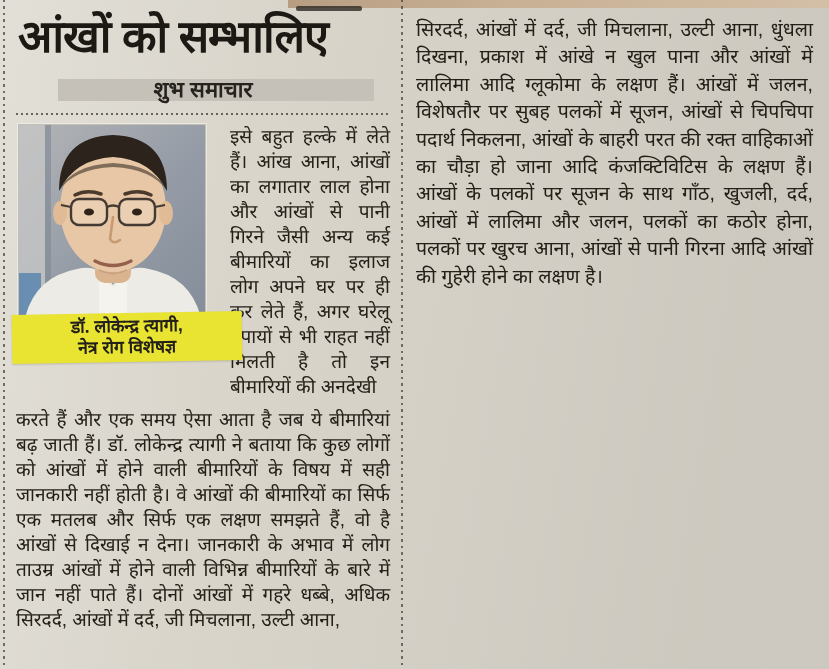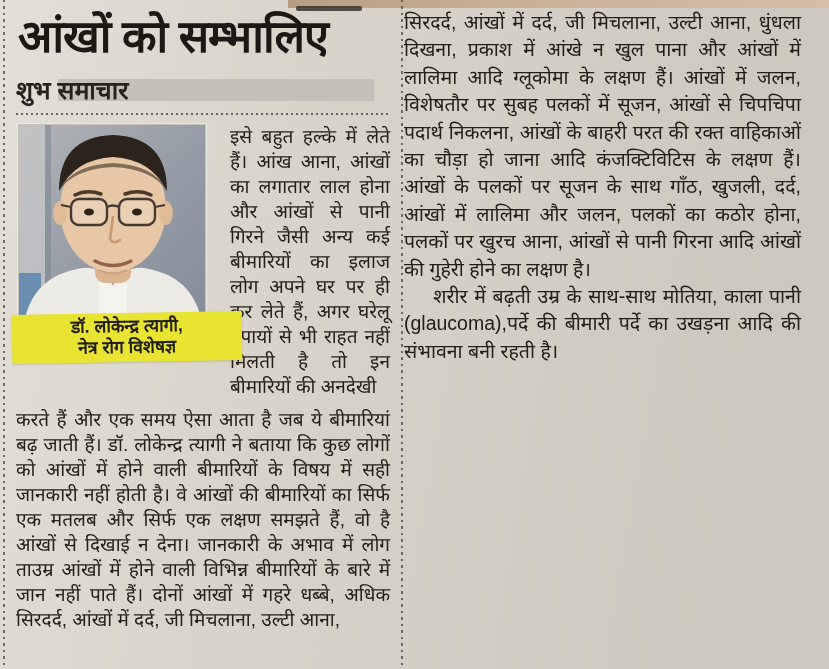--- a/index.html
+++ b/index.html
@@ -36,37 +36,37 @@
     position:absolute;top:0;bottom:0;width:3px;
     background-image:repeating-linear-gradient(to bottom,var(--dot) 0 2.2px,transparent 2.2px 6.5px);
     background-size:2.2px 100%;background-repeat:no-repeat;background-position:center;
     opacity:.75;
   }
   .vdots.left{left:3px;}
   .vdots.mid{left:401px;}
   
   .col{position:absolute;top:0;bottom:0;}
   .col-left{left:8px;width:390px;padding:10px 8px 0 8px;}
-  .col-right{left:396px;width:409px;padding:9px 4px 0 8px;}
+  .col-right{left:408px;width:409px;padding:16px 4px 0 8px;}
 
   .headline{
     font-size:45px;font-weight:bold;line-height:1.18;
     letter-spacing:-1px;
     color:#1c1915;
     padding-left:2px;
   }
   .kicker-wrap{position:relative;height:30px;margin-top:12px;}
   .kicker-band{
     position:absolute;left:42px;right:16px;top:4px;height:22px;
     background:var(--kicker-band);
     filter:blur(.4px);
   }
   .kicker{
-    position:relative;display:block;
-    font-size:25px;font-weight:bold;line-height:30px;color:#26231e;
+    position:relative;display:block;text-align:center;
+    font-size:22px;font-weight:bold;line-height:30px;color:#26231e;
   }
   .hdots{
     height:3px;margin:7px 2px 9px 0;
     background-image:repeating-linear-gradient(to right,var(--dot) 0 1.8px,transparent 1.8px 5px);
     background-size:100% 2.2px;background-repeat:no-repeat;background-position:left center;
     opacity:.8;
   }
   .body-text{
     font-size:19px;line-height:25px;text-align:justify;
     color:#242018;
@@ -167,15 +167,14 @@
         </figcaption>
       </figure>
       <p class="body-text narrow">इसे बहुत हल्के में लेते हैं। आंख आना, आंखों का लगातार लाल होना और आंखों से पानी गिरने जैसी अन्य कई बीमारियों का इलाज लोग अपने घर पर ही कर लेते हैं, अगर घरेलू उपायों से भी राहत नहीं मिलती है तो इन बीमारियों की अनदेखी</p>
     </div>
 
     <p class="body-text p-after">करते हैं और एक समय ऐसा आता है जब ये बीमारियां बढ़ जाती हैं। डॉ. लोकेन्द्र त्यागी ने बताया कि कुछ लोगों को आंखों में होने वाली बीमारियों के विषय में सही जानकारी नहीं होती है। वे आंखों की बीमारियों का सिर्फ एक मतलब और सिर्फ एक लक्षण समझते हैं, वो है आंखों से दिखाई न देना। जानकारी के अभाव में लोग ताउम्र आंखों में होने वाली विभिन्न बीमारियों के बारे में जान नहीं पाते हैं।  दोनों आंखों में गहरे धब्बे, अधिक सिरदर्द, आंखों में दर्द, जी मिचलाना, उल्टी आना,</p>
   </div>
 
   <div class="col col-right">
     <p class="body-text">सिरदर्द, आंखों में दर्द, जी मिचलाना, उल्टी आना, धुंधला दिखना, प्रकाश में आंखे न खुल पाना और आंखों में लालिमा आदि ग्लूकोमा के लक्षण हैं। आंखों में जलन, विशेषतौर पर सुबह पलकों में सूजन, आंखों से चिपचिपा पदार्थ निकलना, आंखों के बाहरी परत की रक्त वाहिकाओं का चौड़ा हो जाना आदि कंजक्टिविटिस के लक्षण हैं। आंखों के पलकों पर सूजन के साथ गाँठ, खुजली, दर्द, आंखों में लालिमा और जलन, पलकों का कठोर होना, पलकों पर खुरच आना, आंखों से पानी गिरना आदि आंखों की गुहेरी होने का लक्षण है।</p>
-    <p class="body-text indent">शरीर में बढ़ती उम्र के साथ-साथ मोतिया, काला पानी (glaucoma),पर्दे की बीमारी पर्दे का उखड़ना आदि की संभावना बनी रहती है।</p>
   </div>
 </div>
 
 </body></html>

